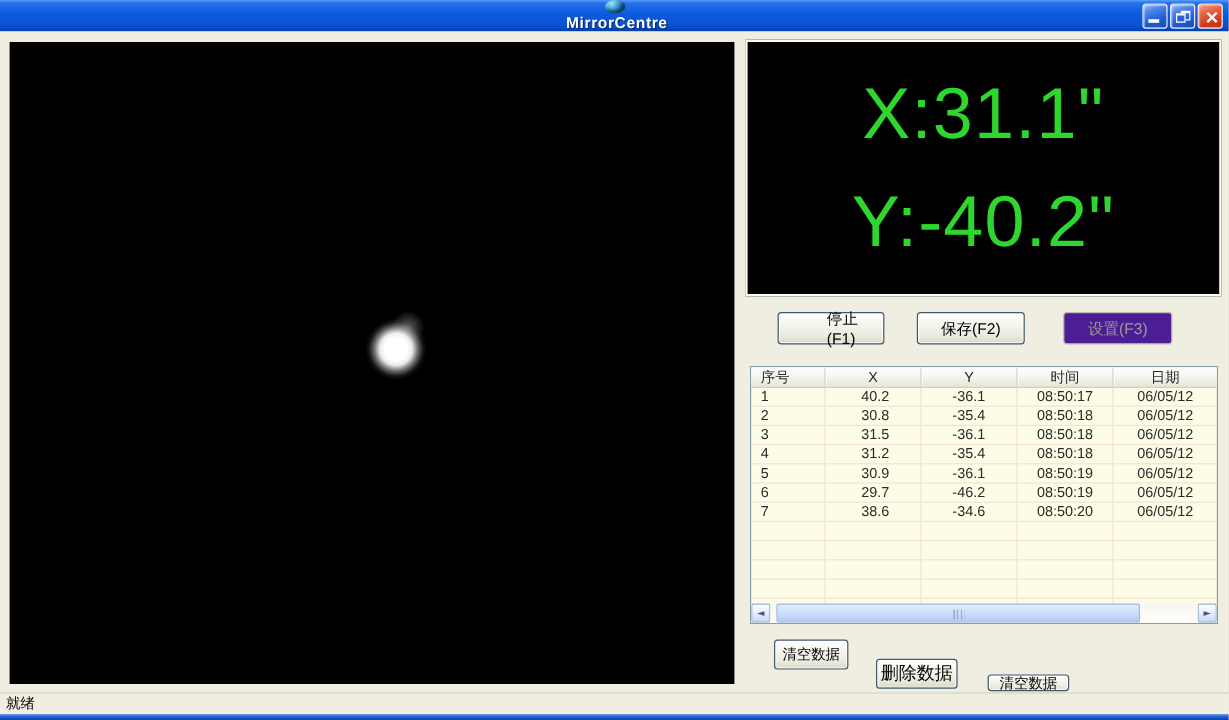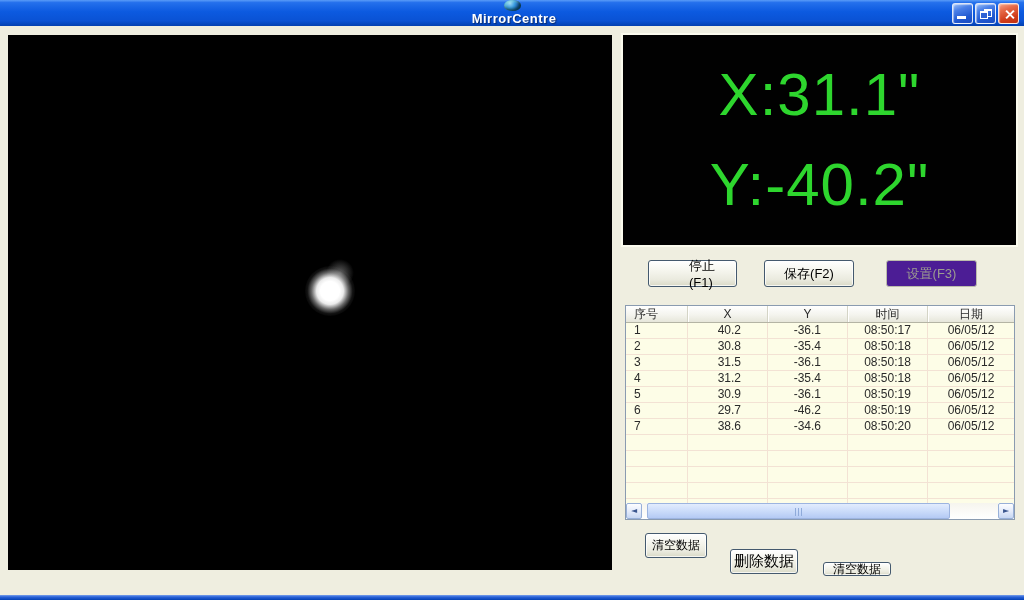--- a/index.html
+++ b/index.html
@@ -230,15 +230,18 @@
         </div>
       </div>
       <span class="sb-arrow">►</span>
     </div>
   </div>
 
   <div class="xp-btn btn-save-data">清空数据</div>
   <div class="xp-btn btn-delete-data">删除数据</div>
   <div class="xp-btn btn-clear-data">清空数据</div>
 
+  <div class="statusbar">
+    <span>就绪</span>
+  </div>
   <div class="bottom-edge"></div>
 
 </div>
 
 </body></html>

